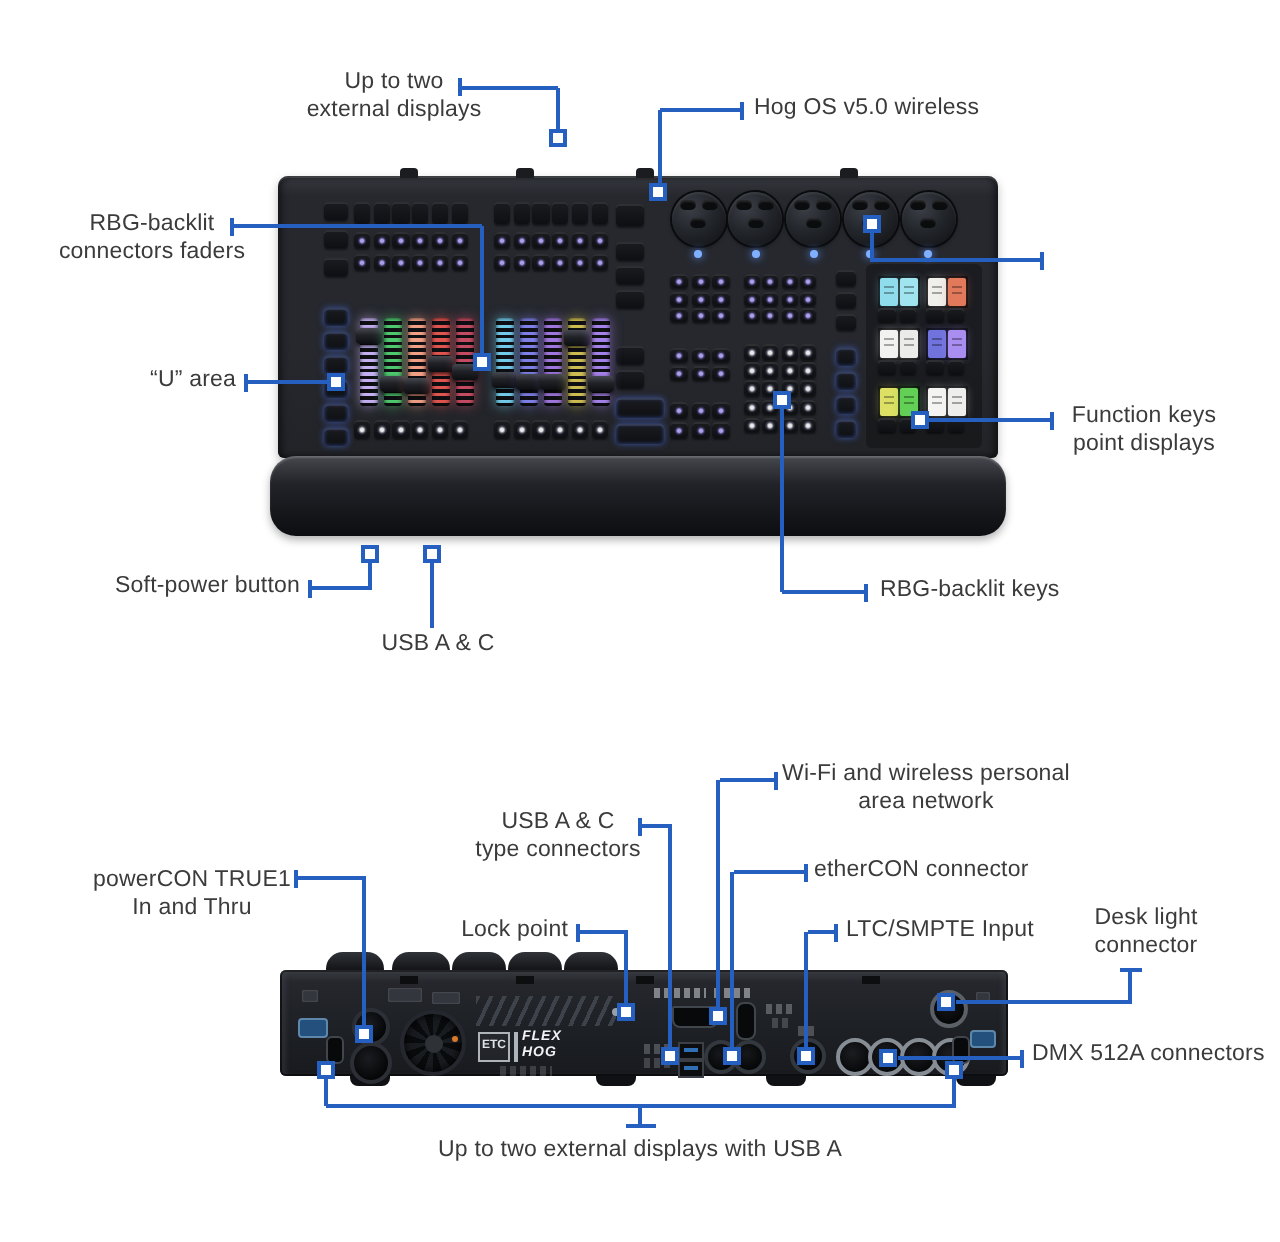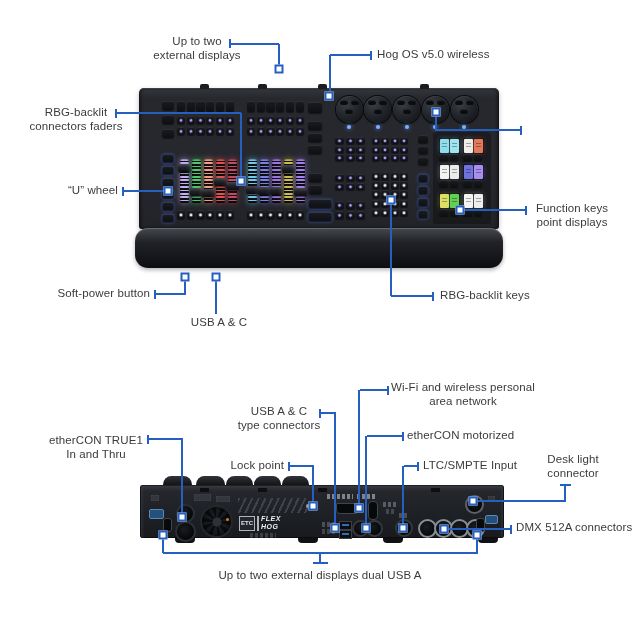--- a/index.html
+++ b/index.html
@@ -304,21 +304,21 @@
       <div class="key" style="left: 324px; top: 121px; width: 8.5px; height: 7px; position: absolute;"></div>
       <div class="key" style="left: 334.5px; top: 121px; width: 8.5px; height: 7px; position: absolute;"></div>
     </div>
   <div id="wrist"></div>
 
   <div class="callout ta-c" style="left:147px;top:35px;width:100px">Up to two
 external displays</div>
   <div class="callout" style="left:377px;top:48px">Hog OS v5.0 wireless</div>
   <div class="callout ta-c" style="left:26px;top:106px;width:100px">RBG-backlit
 connectors faders</div>
-  <div class="callout ta-r" style="left:48px;top:184px;width:70px">“U” wheel</div>
+  <div class="callout ta-r" style="left:48px;top:184px;width:70px">“U” area</div>
   <div class="callout ta-c" style="left:522px;top:202px;width:100px">Function keys
 point displays</div>
   <div class="callout" style="left:440px;top:289px">RBG-backlit keys</div>
   <div class="callout ta-r" style="left:50px;top:287px;width:100px">Soft-power button</div>
   <div class="callout ta-c" style="left:169px;top:316px;width:100px">USB A &amp; C</div>
 
   <div class="bump" style="left:163px;top:476px;width:29px;height:14px"></div>
   <div class="bump" style="left:196px;top:476px;width:29px;height:14px"></div>
   <div class="bump" style="left:226px;top:476px;width:27px;height:14px"></div>
   <div class="bump" style="left:254px;top:476px;width:27px;height:14px"></div>
@@ -376,33 +376,33 @@
     <div class="circ xlr" style="left:278px;top:34px;width:15px;height:15px"></div>
     <div class="circ xlr" style="left:294px;top:34px;width:15px;height:15px"></div>
     <div class="circ xlr" style="left:310px;top:34px;width:15px;height:15px"></div>
     <div class="circ xlr" style="left:326px;top:34px;width:15px;height:15px"></div>
     <div class="circ desk" style="left:325px;top:10px;width:15px;height:15px"></div>
     <div class="usbc" style="left:336px;top:33px;width:7px;height:12px"></div>
     <div class="vga" style="left:345px;top:30px;width:11px;height:7px"></div>
     <div class="chip" style="left:348px;top:11px;width:7px;height:6px"></div>
   </div>
 
-  <div class="callout ta-c" style="left:46px;top:434px;width:100px">etherCON TRUE1
+  <div class="callout ta-c" style="left:46px;top:434px;width:100px">powerCON TRUE1
 In and Thru</div>
   <div class="callout ta-c" style="left:229px;top:405px;width:100px">USB A &amp; C
 type connectors</div>
   <div class="callout ta-c" style="left:383px;top:381px;width:160px">Wi-Fi and wireless personal
 area network</div>
-  <div class="callout" style="left:407px;top:429px">etherCON motorized</div>
+  <div class="callout" style="left:407px;top:429px">etherCON connector</div>
   <div class="callout ta-r" style="left:184px;top:459px;width:100px">Lock point</div>
   <div class="callout" style="left:423px;top:459px">LTC/SMPTE Input</div>
   <div class="callout ta-c" style="left:523px;top:453px;width:100px">Desk light
 connector</div>
   <div class="callout" style="left:516px;top:521px">DMX 512A connectors</div>
-  <div class="callout ta-c" style="left:170px;top:569px;width:300px">Up to two external displays dual USB A</div>
+  <div class="callout ta-c" style="left:170px;top:569px;width:300px">Up to two external displays with USB A</div>
 
   <div id="overlay">
       <div class="cl" style="left: 229px; top: 39px; width: 2px; height: 9px;"></div>
       <div class="cl" style="left: 231px; top: 43px; width: 48px; height: 2px;"></div>
       <div class="cl" style="left: 278px; top: 44px; width: 2px; height: 22px;"></div>
       <div class="cl" style="left: 370px; top: 51px; width: 2px; height: 9px;"></div>
       <div class="cl" style="left: 330px; top: 54px; width: 41px; height: 2px;"></div>
       <div class="cl" style="left: 329px; top: 55px; width: 2px; height: 38px;"></div>
       <div class="cl" style="left: 115px; top: 109px; width: 2px; height: 9px;"></div>
       <div class="cl" style="left: 117px; top: 112px; width: 124px; height: 2px;"></div>

